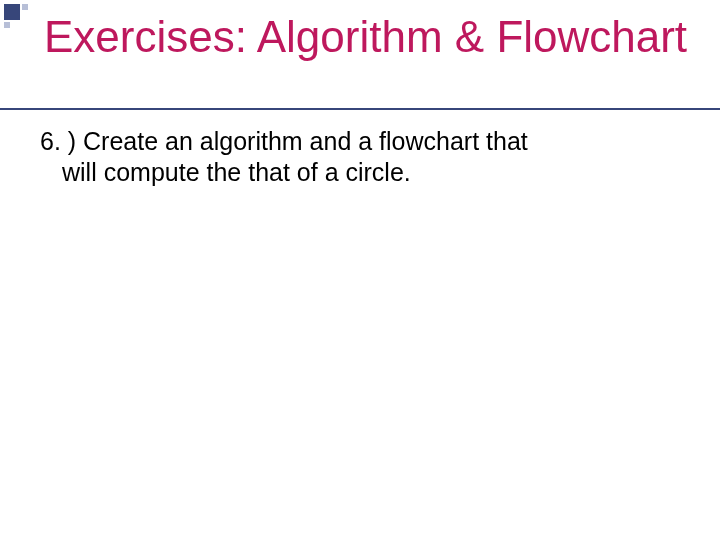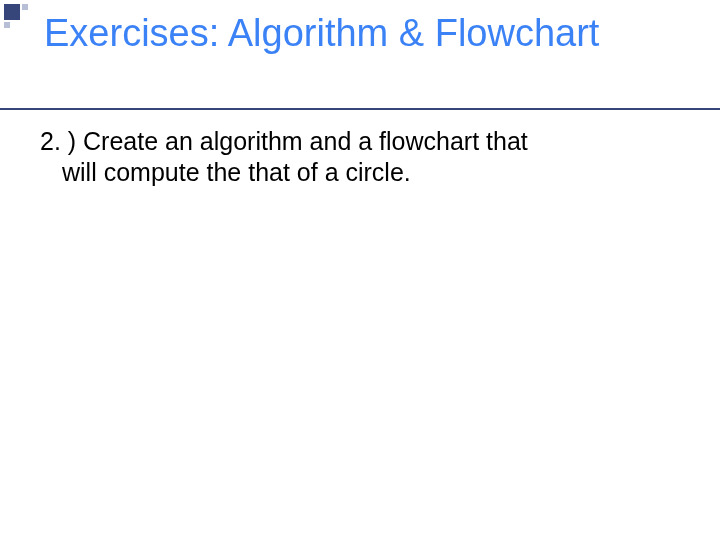--- a/index.html
+++ b/index.html
@@ -38,23 +38,23 @@
     left: 4px;
     width: 6px;
     height: 6px;
     background: #b7bfd7;
   }
   .title {
     position: absolute;
     top: 12px;
     left: 44px;
     right: 20px;
-    font-size: 38px;
+    font-size: 44px;
     line-height: 1.15;
-    color: #3b82f6;
+    color: #be185d;
     font-weight: 400;
   }
   .underline {
     position: absolute;
     top: 108px;
     left: 0;
     width: 720px;
     height: 2px;
     background: #37467a;
   }
@@ -79,15 +79,15 @@
   <div class="bullet-big"></div>
   <div class="bullet-small-1"></div>
   <div class="bullet-small-2"></div>
 </div>
 
 <h1 class="title">Exercises: Algorithm &amp; Flowchart</h1>
 
 <div class="underline"></div>
 
 <div class="body-text">
-  <span>2. ) Create an algorithm and a flowchart that</span>
+  <span>6. ) Create an algorithm and a flowchart that</span>
   <span class="line2">will compute the that of a circle.</span>
 </div>
 
 </body></html>

